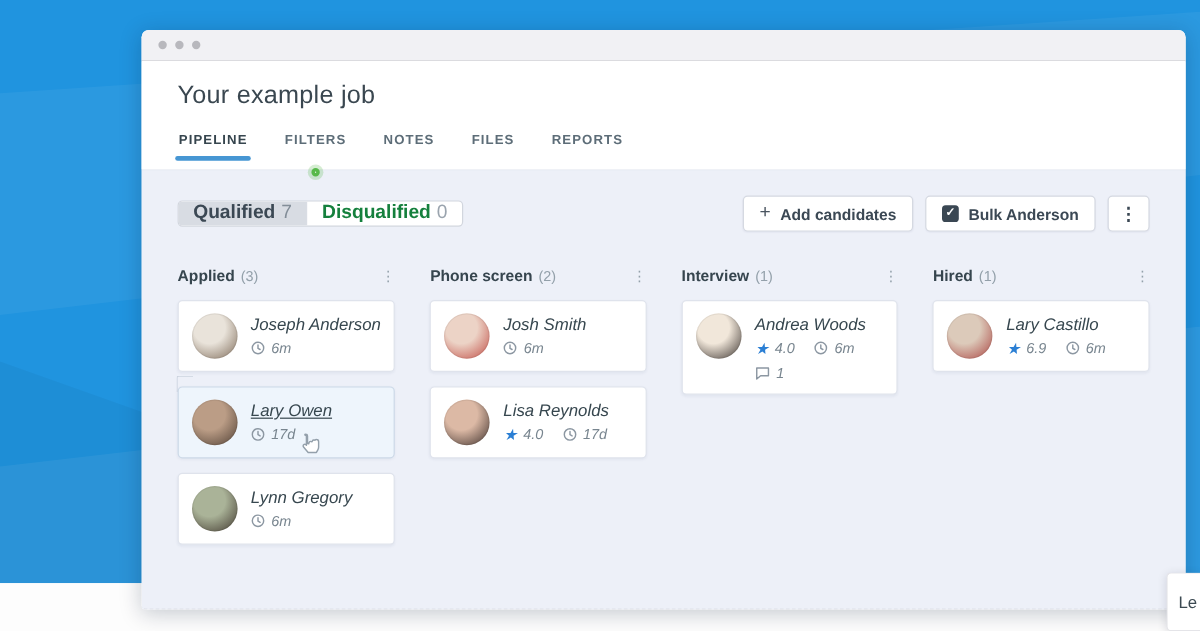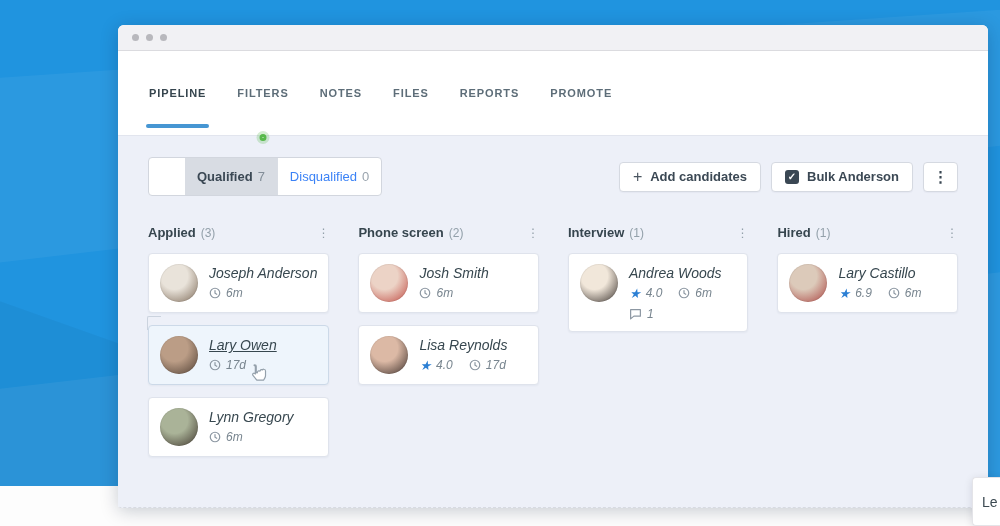--- a/index.html
+++ b/index.html
@@ -26,38 +26,38 @@
             border-radius:6px 6px 3px 3px; background:#fff;
             box-shadow:0 3px 18px rgba(0,25,50,0.22); display:flex; flex-direction:column; }
   .titlebar { height:26px; background:#f1f1f4; border-bottom:1px solid #dbdbdf;
               border-radius:6px 6px 0 0; display:flex; align-items:center; padding-left:14px; }
   .dot { width:7px; height:7px; border-radius:50%; background:#b8b8bd; margin-right:7px; }
 
   .app-header { background:#fff; padding:17px 30px 0 30px; position:relative; }
   .job-title { font-size:21px; color:#3a4750; font-weight:400; letter-spacing:.2px; }
   .tabs { display:flex; gap:29px; margin-top:15px; }
   .tab { position:relative; font-size:11px; letter-spacing:.9px; color:#5d6d78;
-         font-weight:600; padding:4px 1px 36px; cursor:pointer; }
+         font-weight:600; padding:4px 1px 18px; cursor:pointer; }
   .tab.active { color:#36454e; }
   .tab-underline { position:absolute; left:-2px; right:-2px; bottom:7px; height:4px;
                    border-radius:2px; background:#4696d3; }
   .green-dot { position:absolute; left:50%; bottom:-6px; transform:translateX(-50%);
                width:7px; height:7px; border-radius:50%; background:#fff;
                border:3px solid #57b94a; box-shadow:0 0 0 3px rgba(87,185,74,0.25); z-index:3; }
 
   .pipeline-area { flex:1; background:#edf0f8; border-top:1px solid #e2e5ee;
                    border-bottom:1px dashed #d7dae2; border-radius:0 0 3px 3px; padding:21px 30px 0; }
 
   .toolbar { display:flex; justify-content:space-between; align-items:center; }
   .segmented { display:flex; border:1px solid #d2d6de; border-radius:4px; overflow:hidden;
-               background:#fff; height:39px; font-size:13px;padding-left:36px; }
+               background:#fff; height:22px; font-size:16px; }
   .seg { display:flex; align-items:center; gap:5px; padding:0 12px; cursor:pointer; }
   .seg.active { background:#d8dce3; }
   .seg-label { font-weight:700; color:#3b4854; }
-  .seg.inactive .seg-label { font-weight:400; color:#3b82f6;text-align:center; }
+  .seg.inactive .seg-label { font-weight:700; color:#15803d;text-align:center; }
   .seg-count { color:#828d98; }
   .seg.inactive .seg-count { color:#9aa4ae; }
   .seg + .seg { border-left:1px solid #d9dde4; }
 
   .toolbar-right { display:flex; gap:10px; }
   .btn { display:flex; align-items:center; gap:8px; height:30px; padding:0 13px;
          background:#fff; border:1px solid #d5d9e1; border-radius:4px;
          font-size:13px; font-weight:700; color:#3b4854; cursor:pointer;
          box-shadow:0 1px 1px rgba(40,60,90,0.04); }
   .plus-glyph { font-size:16px; font-weight:400; color:#4a5560; line-height:1; }
@@ -110,33 +110,33 @@
 
 
   <div class="window">
     <div class="titlebar">
       <span class="dot"></span>
       <span class="dot"></span>
       <span class="dot"></span>
     </div>
 
     <div class="app-header">
+      <div class="job-title">Your example job</div>
       <div class="tabs">
         <div class="tab active">
           <span>PIPELINE</span>
           <span class="tab-underline"></span>
         </div>
         <div class="tab">
           <span>FILTERS</span>
           <span class="green-dot"></span>
         </div>
         <div class="tab"><span>NOTES</span></div>
         <div class="tab"><span>FILES</span></div>
         <div class="tab"><span>REPORTS</span></div>
-        <div class="tab"><span>PROMOTE</span></div>
       </div>
     </div>
 
     <div class="pipeline-area">
       <div class="toolbar">
         <div class="segmented">
           <div class="seg active">
             <span class="seg-label">Qualified</span>
             <span class="seg-count">7</span>
           </div>

